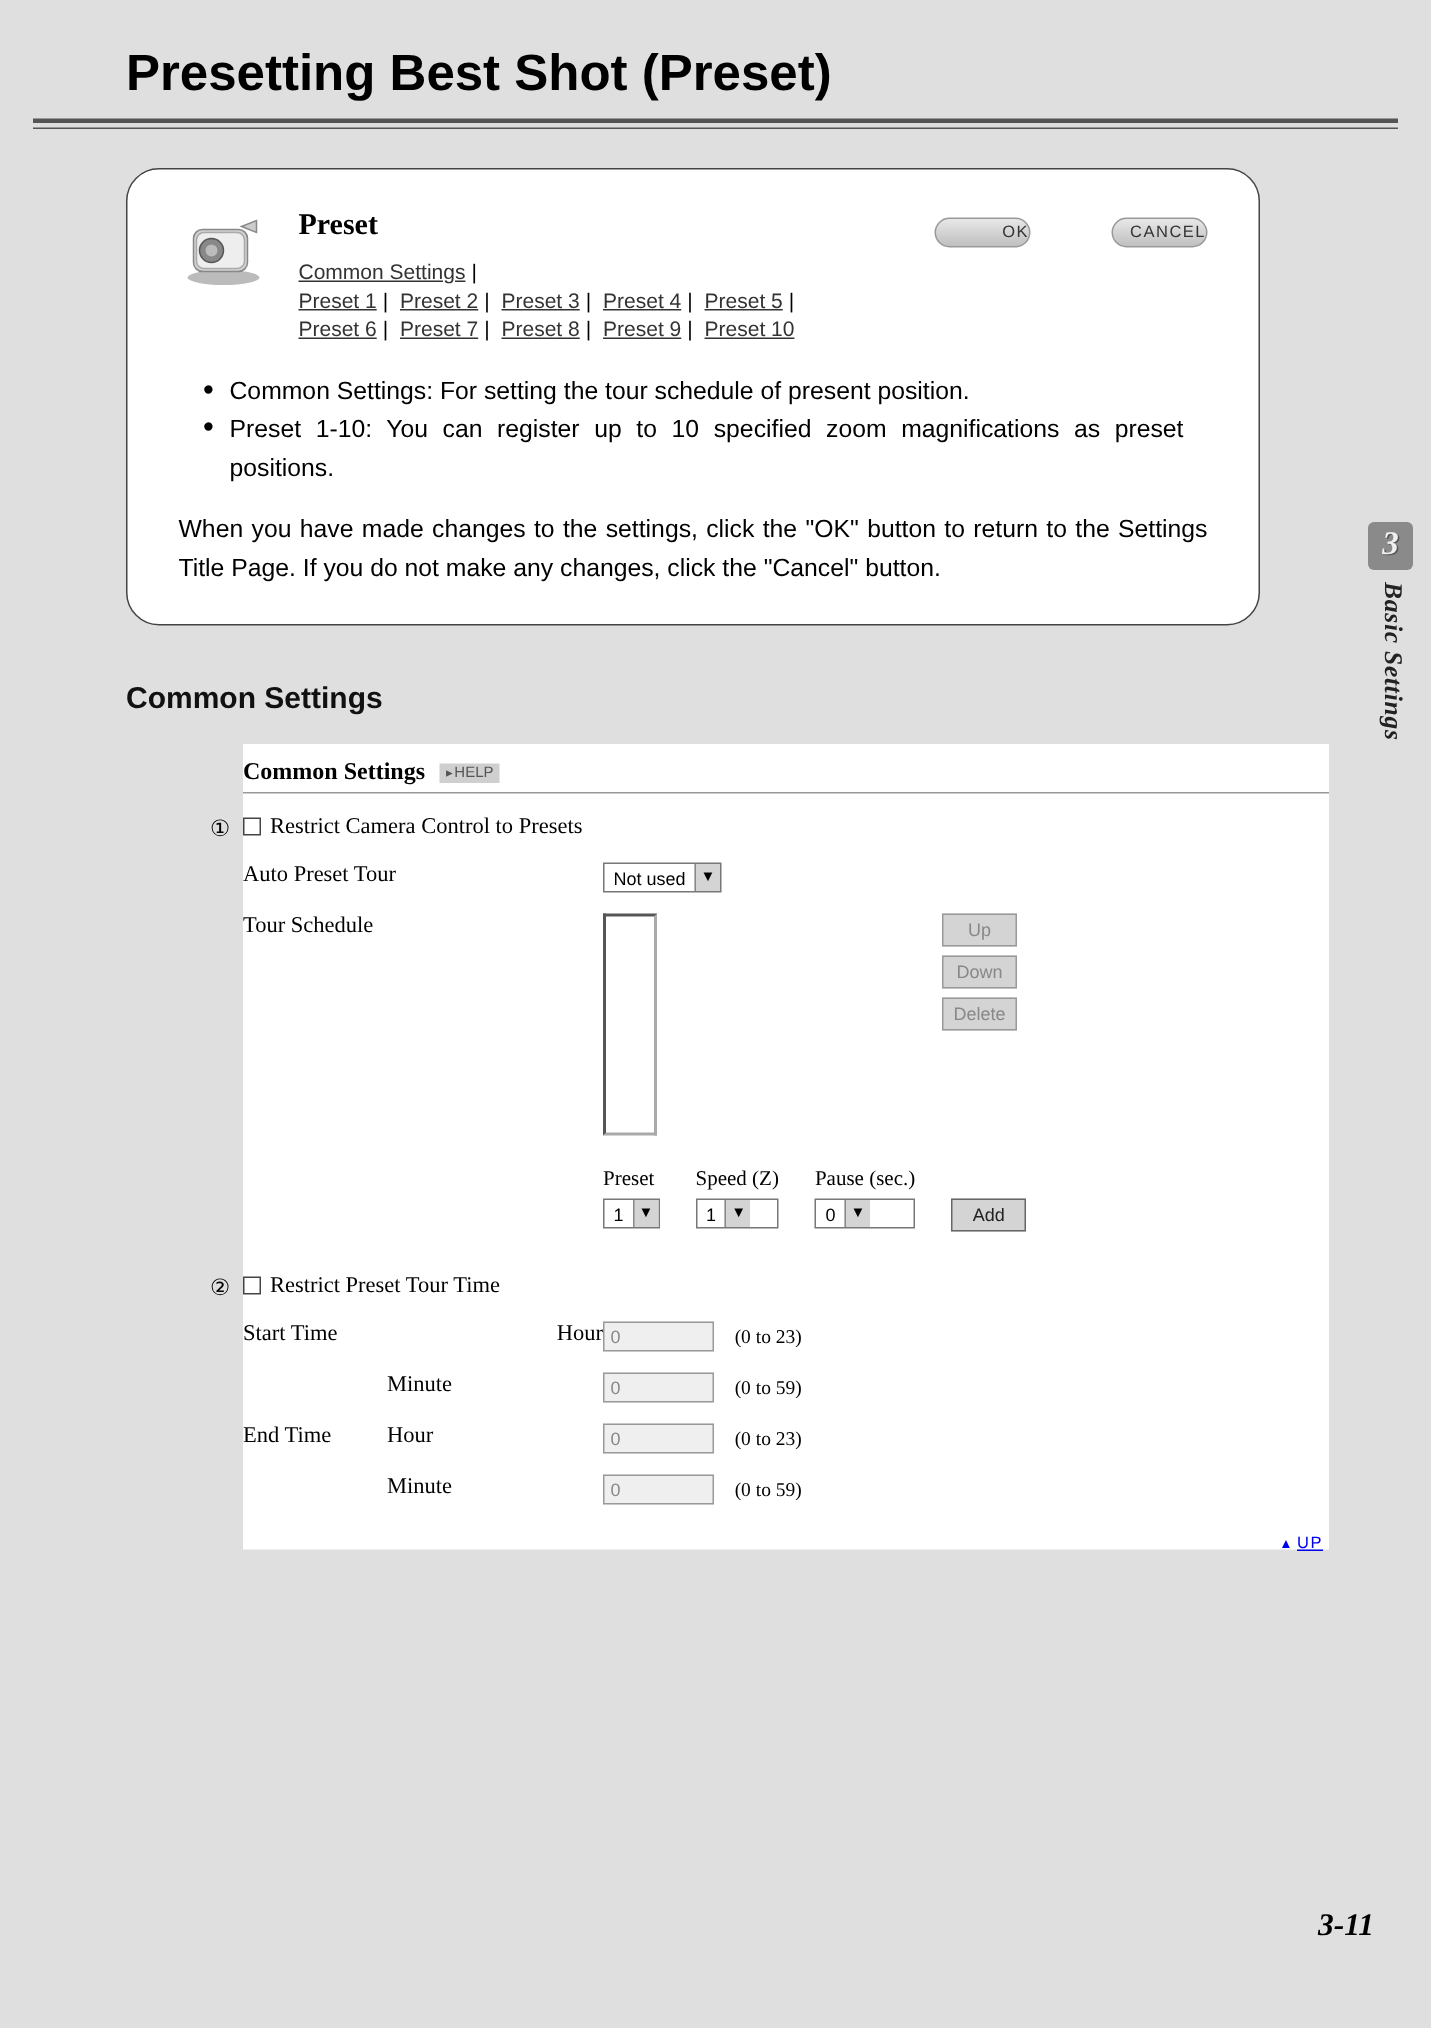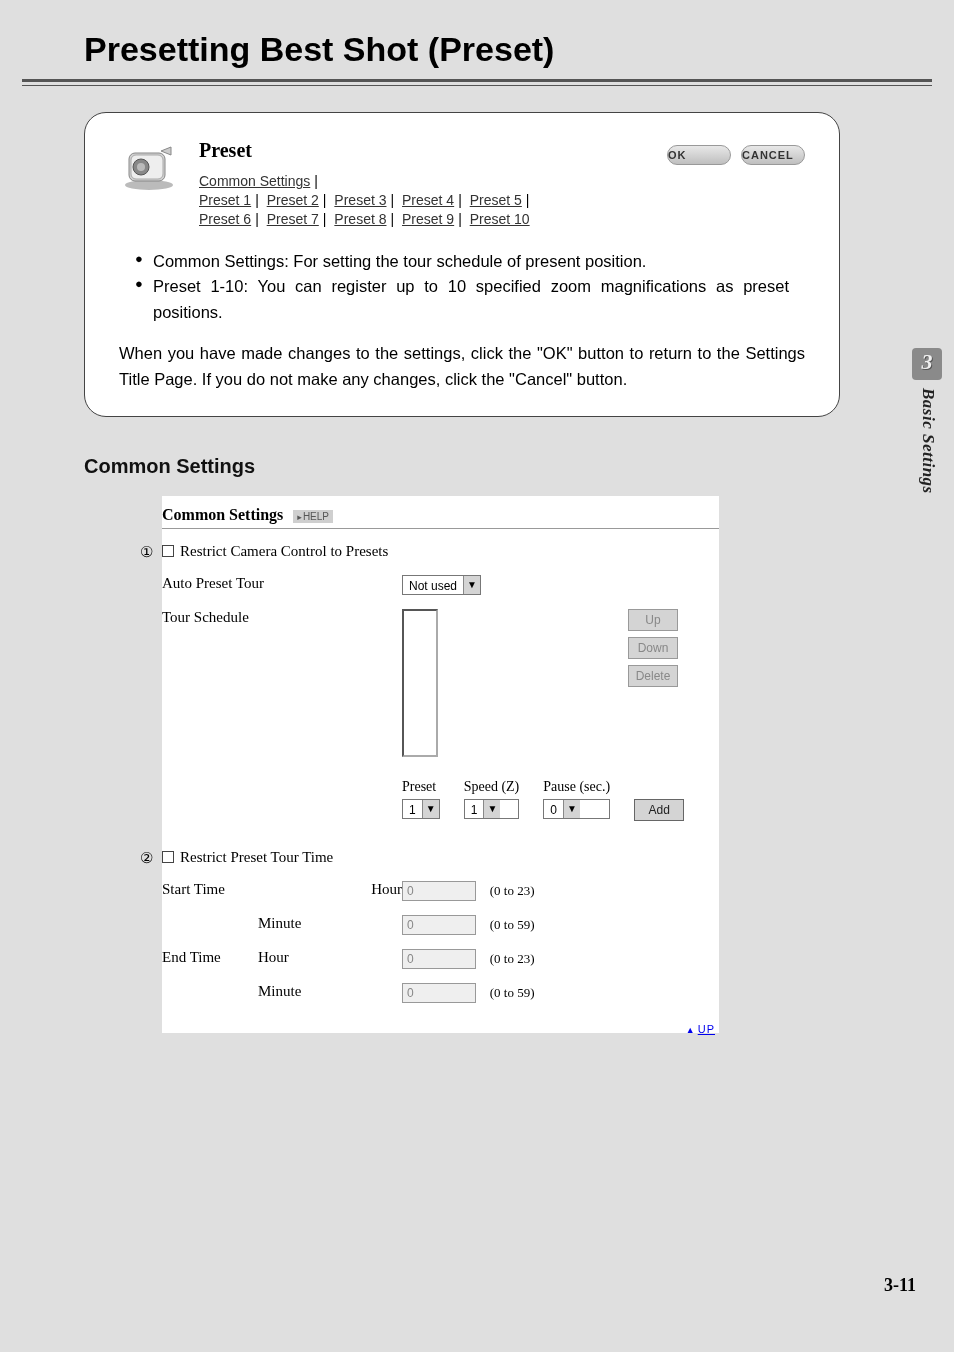--- a/index.html
+++ b/index.html
@@ -52,22 +52,23 @@
     font-size: 17px;
     letter-spacing: 0.5px;
     color: #222;
     margin: 0 auto;
   }
   .page-num {
     position: absolute;
     right: 38px;
     bottom: 56px;
     font-family: Georgia, 'Times New Roman', serif;
-    font-weight: bold;
-    font-size: 18px;
+    font-style: italic;
+    font-weight: bold;
+    font-size: 21px;
     margin-top: 36px;
   }
   .content {
     padding: 26px 0 0 84px;
     width: 840px;
   }
   .panel {
     background: #fff;
     border: 1px solid #444;
     border-radius: 22px;
@@ -106,45 +107,46 @@
     display: flex;
     gap: 10px;
     margin-top: 6px;
   }
   .pill-btn {
     width: 64px; height: 20px;
     border-radius: 10px;
     background: linear-gradient(#e8e8e8,#bfbfbf);
     border: 1px solid #999;
     font-size: 11px;
-    font-weight: bold;
+    font-weight: normal;
     letter-spacing: 1px;
-    text-align: left;
+    text-align: right;
     line-height: 18px;
     color: #333;
+    margin-left: 44px;
   }
   .desc {
     margin-top: 20px;
     font-size: 16.5px;
     line-height: 1.55;
     text-align: justify;
   }
   .desc ul { list-style: none; padding: 0; margin: 16px; }
   .desc li { position: relative; padding-left: 18px; }
   .desc li::before { content: "●"; position: absolute; left: 0; top: 0; font-size: 13px; }
   .section-heading {
     margin-top: 38px;
     font-weight: bold;
     font-size: 20px;
     color: #111;
   }
   .settings-area {
     background: #fff;
     margin: 18px 0 0 78px;
-    width: 557px;
+    width: 724px;
     padding: 10px 0 30px 0;
     font-family: 'Times New Roman', Times, serif;
     font-size: 15px;
     position: relative;
   }
   .cs-header {
     font-weight: bold;
     font-family: 'Times New Roman', Times, serif;
     font-size: 16px;
     padding-bottom: 4px;

